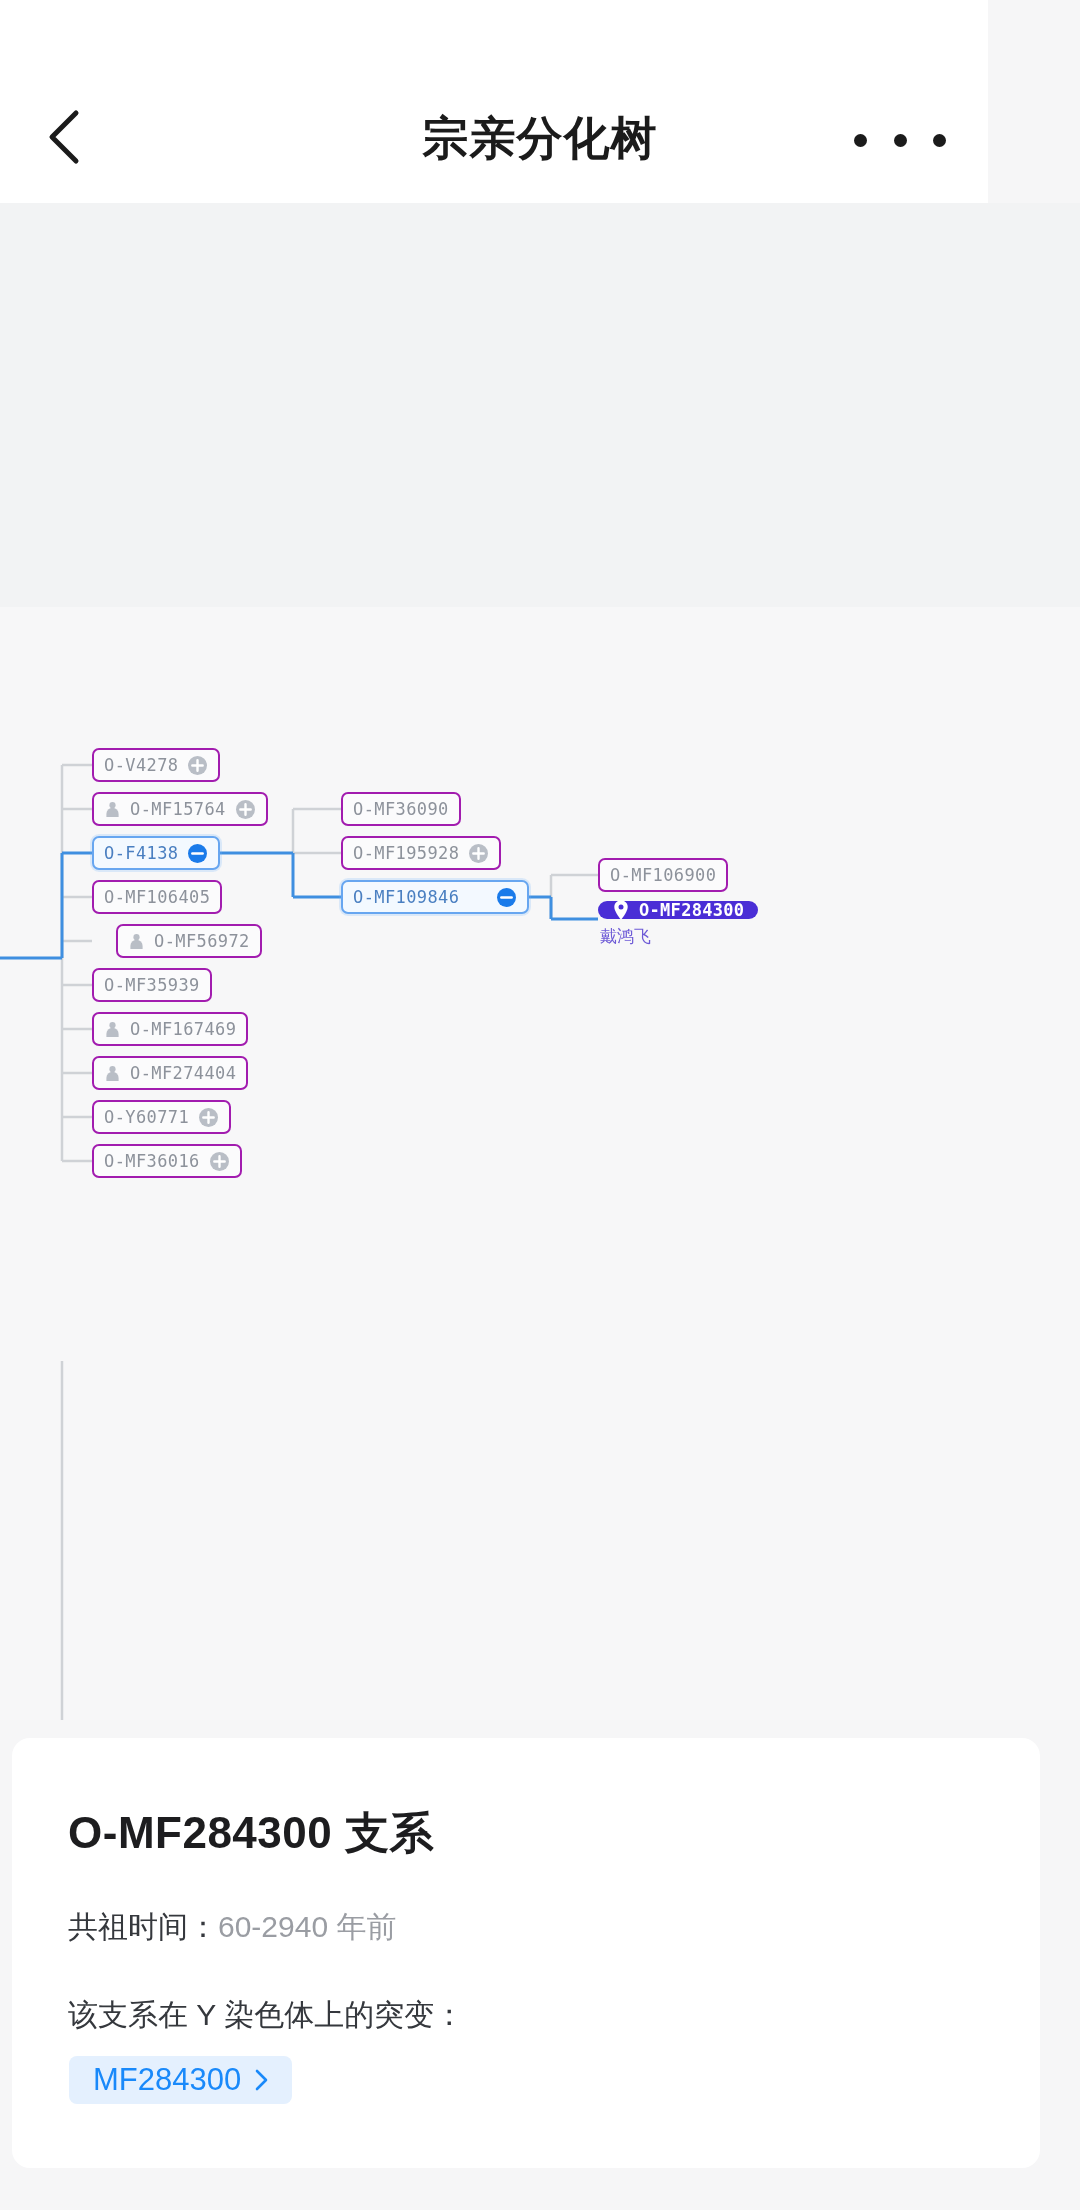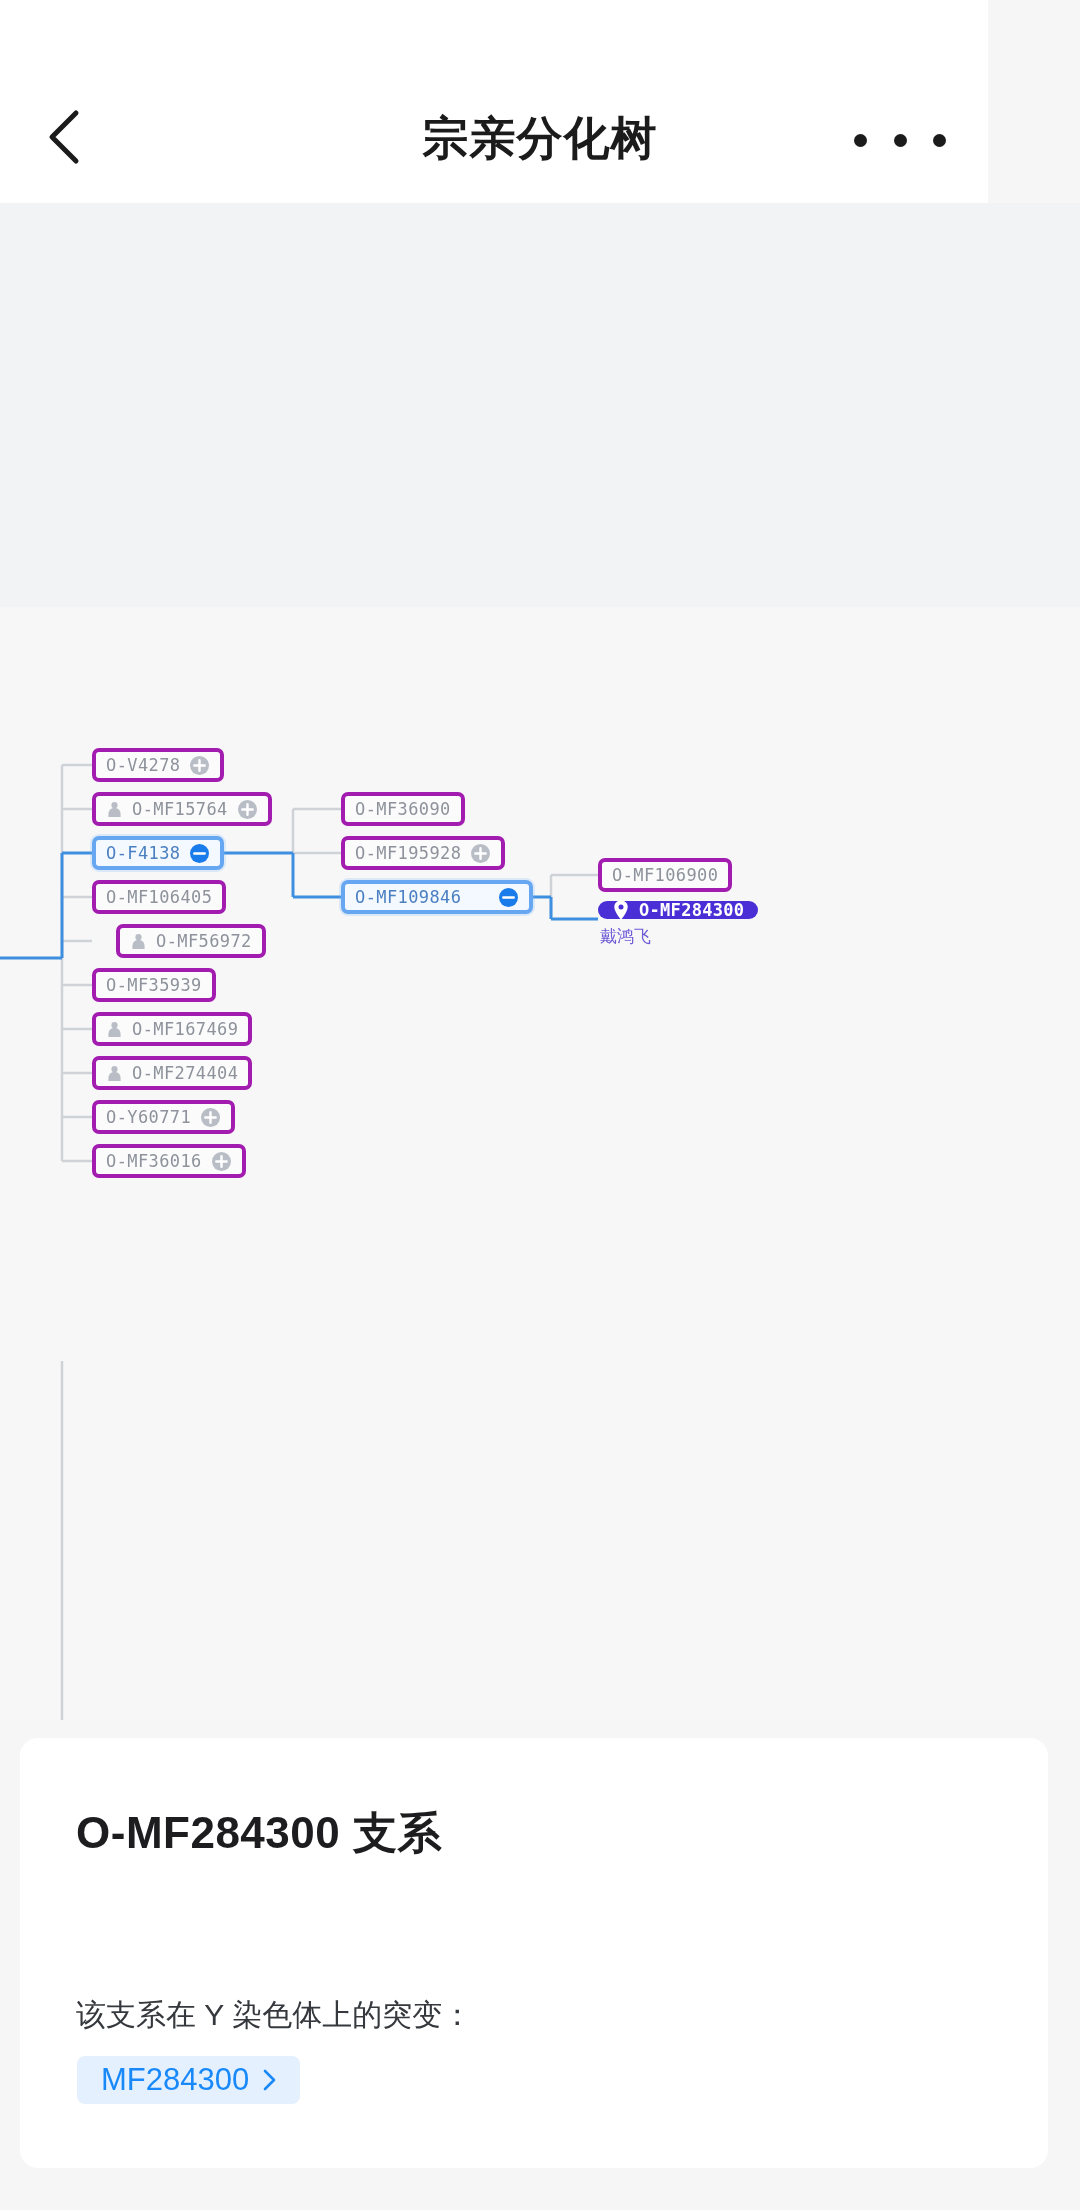--- a/index.html
+++ b/index.html
@@ -43,21 +43,21 @@
   .canvas .band-lower{
     position:absolute;left:0;top:404px;width:1080px;height:1113px;
     background:#f7f7f8;
   }
   .tree-svg{position:absolute;left:0;top:0;width:1080px;height:1517px;}
 
   .node{
     position:absolute;display:flex;align-items:center;
     box-sizing:border-box;
     height:34px;padding:0 10px;
-    border:4px solid #a21caf;border-radius:7px;
+    border:2px solid #a21caf;border-radius:7px;
     background:#fbfbfc;
     font-size:17px;color:#8d929b;letter-spacing:.4px;
     white-space:nowrap;cursor:pointer;
     font-family:"DejaVu Sans Mono","Liberation Mono",monospace;
   }
   .node .lbl{line-height:1;}
   .node.sel{
     border-color:#67a6f0;background:#f3f9ff;color:#4a7fc1;
     box-shadow:0 0 0 2px rgba(120,180,250,.22);
   }
@@ -77,21 +77,21 @@
   }
 
   .target-name{
     position:absolute;font-size:17px;color:#6d5ad6;
     font-family:"Liberation Sans","DejaVu Sans",sans-serif;
     white-space:nowrap;
   }
 
   
   .info-card{
-    position:absolute;left:20px;top:1738px;width:1028px;height:430px;
+    position:absolute;left:12px;top:1738px;width:1028px;height:430px;
     background:#ffffff;border-radius:18px;
     box-sizing:border-box;padding:0;
   }
   .card-title{
     position:absolute;left:56px;top:66px;
     font-size:44px;font-weight:700;color:#1d1d1f;letter-spacing:.5px;
     white-space:nowrap;
   }
   .card-row{
     position:absolute;left:56px;top:169px;
@@ -280,20 +280,23 @@
     </svg>
     <span class="lbl">O-MF284300</span>
   </div>
 
   <div class="target-name" style="left:600px;top:722px;">戴鸿飞</div>
 </div>
 
 <div class="info-card">
   <div class="card-title">O-MF284300 支系</div>
 
+  <div class="card-row">
+    <span>共祖时间：</span><span class="muted">60-2940 年前</span>
+  </div>
 
   <div class="card-sub">该支系在 Y 染色体上的突变：</div>
 
   <div class="mut-pill">
     <span>MF284300</span>
     <svg class="chev" viewBox="0 0 13 22">
       <polyline points="2,2 11,11 2,20" fill="none" stroke="#1989fa" stroke-width="2.6" stroke-linecap="round" stroke-linejoin="round"></polyline>
     </svg>
   </div>
 </div>

